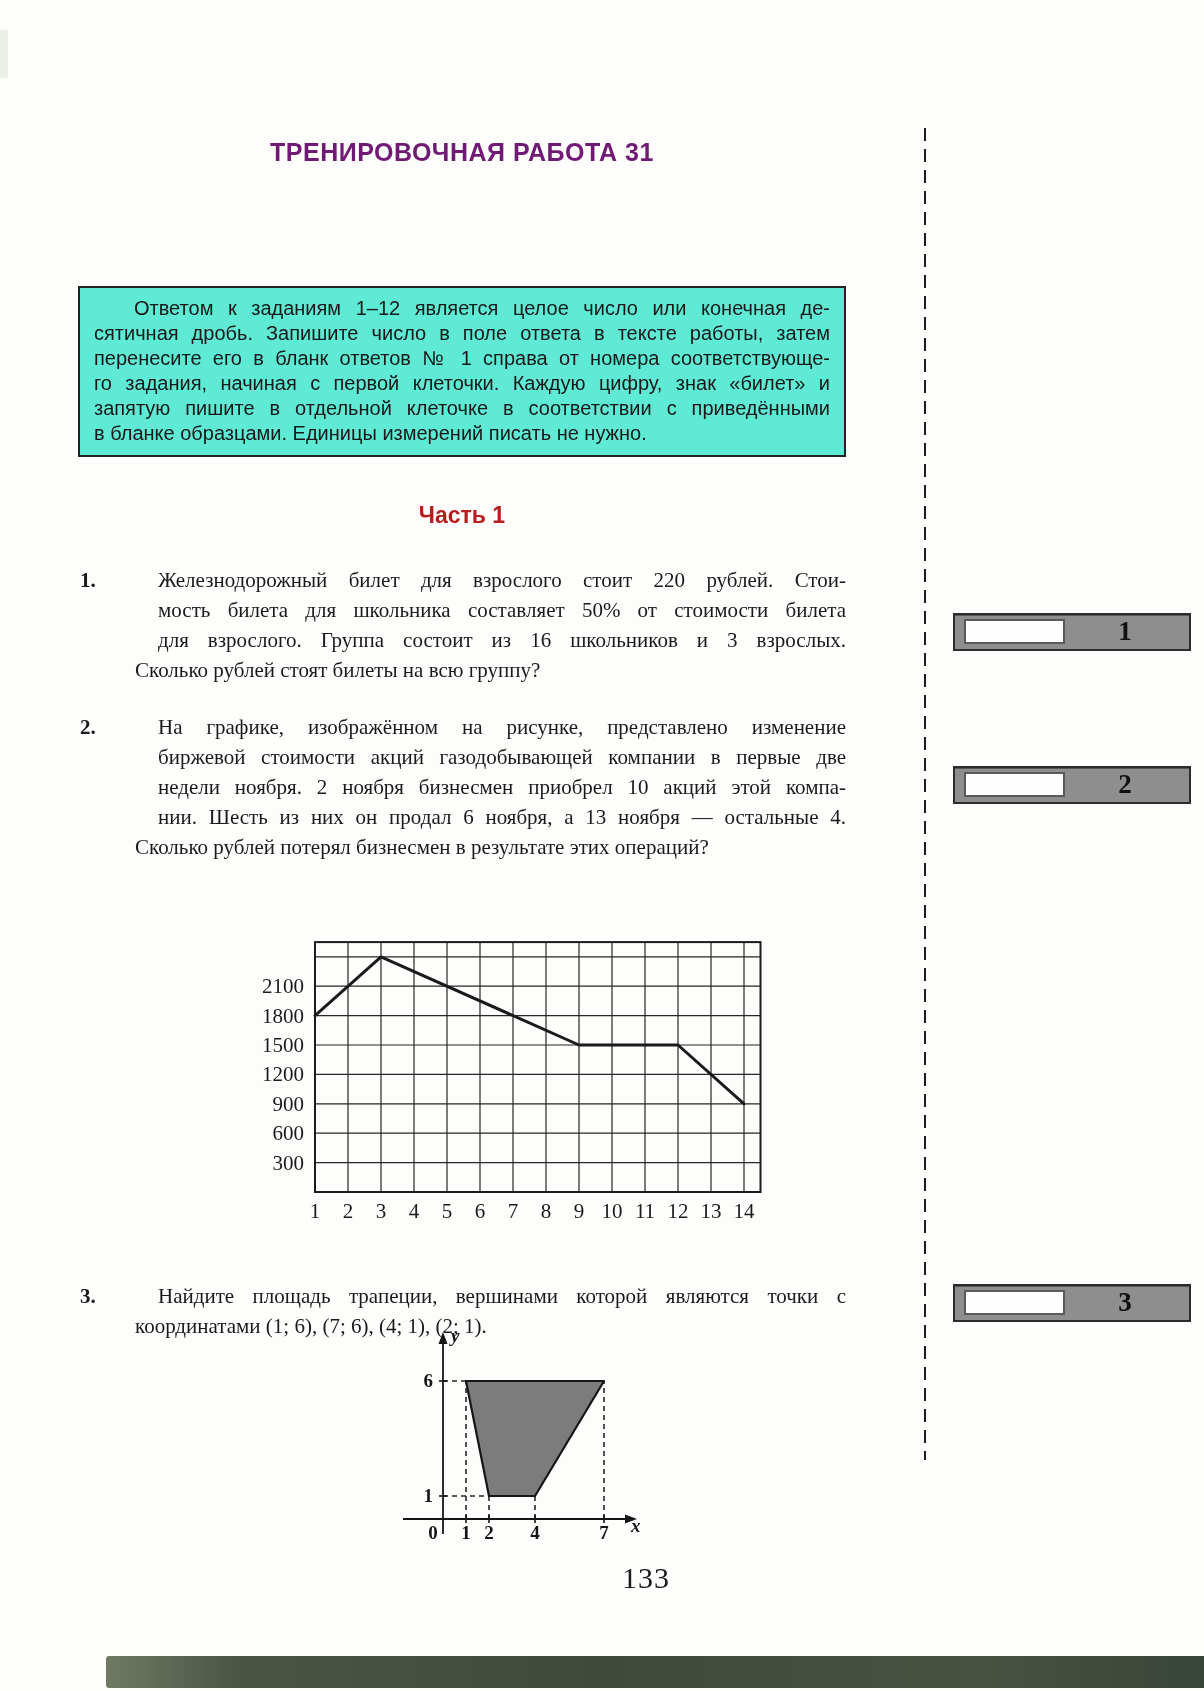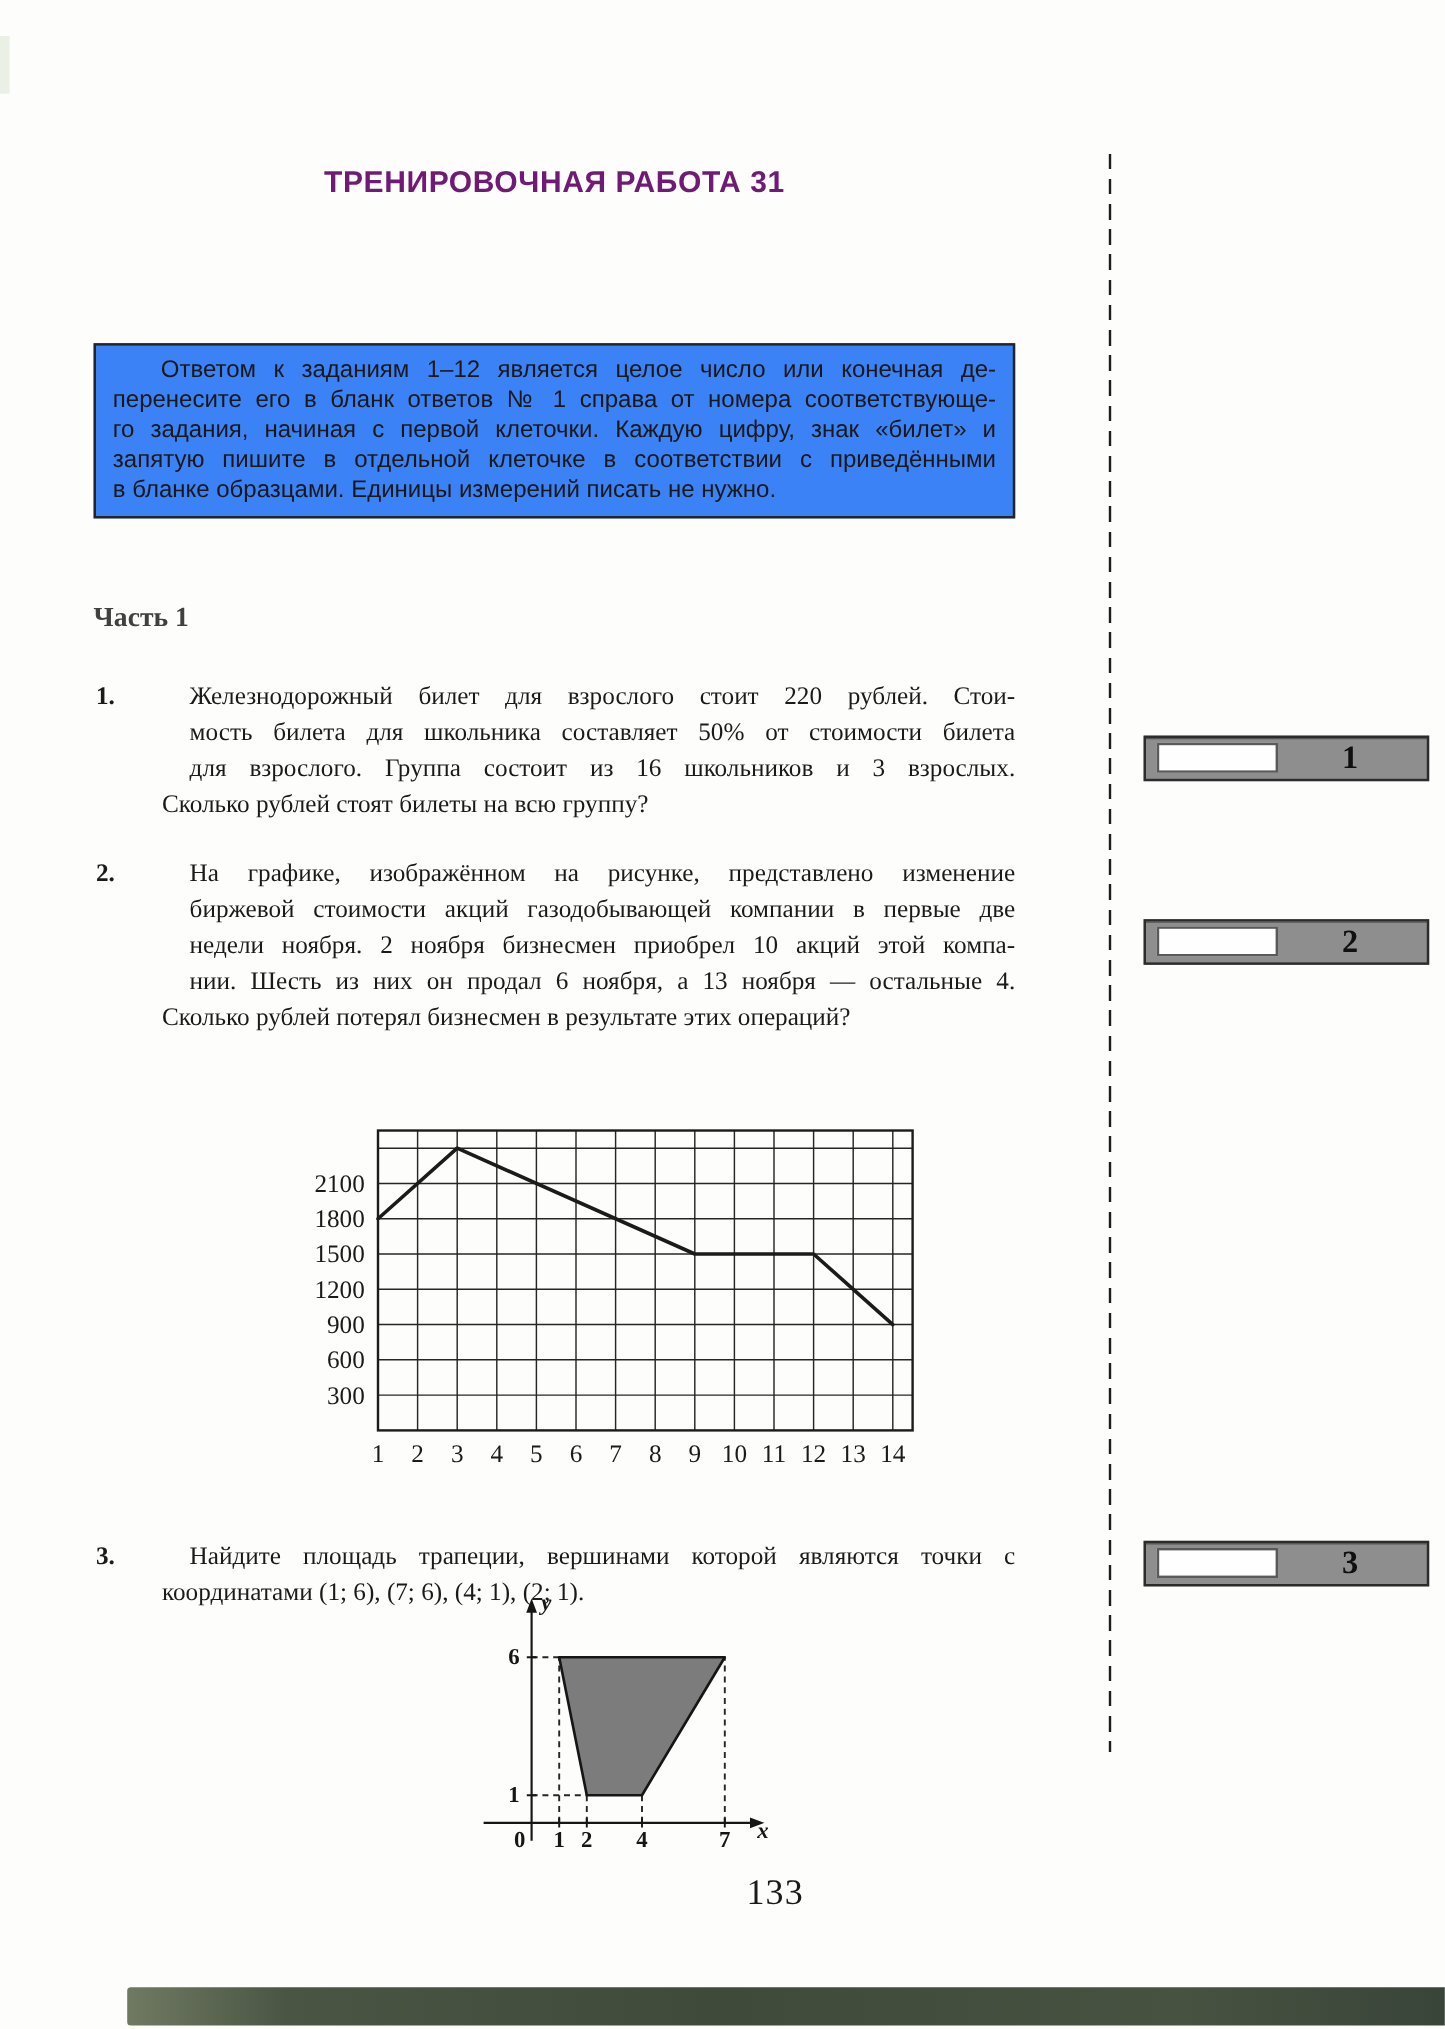--- a/index.html
+++ b/index.html
@@ -4,28 +4,28 @@
 <style>
   * { margin:0; padding:0; box-sizing:border-box; }
   html,body { width:1204px; height:1691px; }
   body { position:relative; background:#fdfdfb; font-family:"Liberation Serif", serif; color:#1a1a1a; overflow:hidden; }
   .page { position:absolute; inset:0; }
 
   .title { position:absolute; left:78px; top:138px; width:768px; text-align:center;
            font-family:"Liberation Sans", sans-serif; font-weight:bold; font-size:25px; letter-spacing:.5px; color:#701a75; }
 
   .instruction-box { position:absolute; left:78px; top:286px; width:768px; border:2px solid #242424;
-           padding:8px 14px 9px; background:#3b82f6;
+           padding:8px 14px 9px; background:#5eead4;
            font-family:"Liberation Sans", sans-serif; font-size:20px; line-height:25px; color:#191919; }
   .iline { white-space:nowrap; }
   .just  { text-align:justify; text-align-last:justify; }
   .indent{ text-indent:40px; }
 
-  .part { position:absolute; left:78px; top:502px; width:768px; 
-          font-family:Liberation Serif, serif; font-weight:bold; font-size:23px; color:#404040; }
+  .part { position:absolute; left:78px; top:502px; width:768px; text-align:center;
+          font-family:Liberation Sans, sans-serif; font-weight:bold; font-size:23px; color:#b91c1c; }
 
   .problem { position:absolute; left:80px; width:766px; font-size:21px; line-height:30px; }
   .pnum  { position:absolute; left:0; top:0; font-weight:bold; }
   .ptext { margin-left:55px; width:711px; }
   .pline { white-space:nowrap; }
   .pline.just { white-space:normal;margin-left:23px; }
 
   .chart  { position:absolute; left:230px; top:925px; width:580px; height:310px; }
   .figure { position:absolute; left:383px; top:1326px; width:280px; height:220px; }
   .tick { font-family:"Liberation Serif", serif; font-size:21px; fill:#1a1a1a; }
@@ -54,20 +54,21 @@
 <body>
 
 <div class="page">
 
   <div class="artifact corner-tl"></div>
 
   <h1 class="title">ТРЕНИРОВОЧНАЯ РАБОТА 31</h1>
 
   <div class="instruction-box">
     <div class="iline just indent">Ответом к заданиям 1–12 является целое число или конечная де-</div>
+    <div class="iline just">сятичная дробь. Запишите число в поле ответа в тексте работы, затем</div>
     <div class="iline just">перенесите его в бланк ответов № 1 справа от номера соответствующе-</div>
     <div class="iline just">го задания, начиная с первой клеточки. Каждую цифру, знак «билет» и</div>
     <div class="iline just">запятую пишите в отдельной клеточке в соответствии с приведёнными</div>
     <div class="iline">в бланке образцами. Единицы измерений писать не нужно.</div>
   </div>
 
   <h2 class="part">Часть 1</h2>
 
   <section class="problem" style="top:565px">
     <span class="pnum">1.</span>

